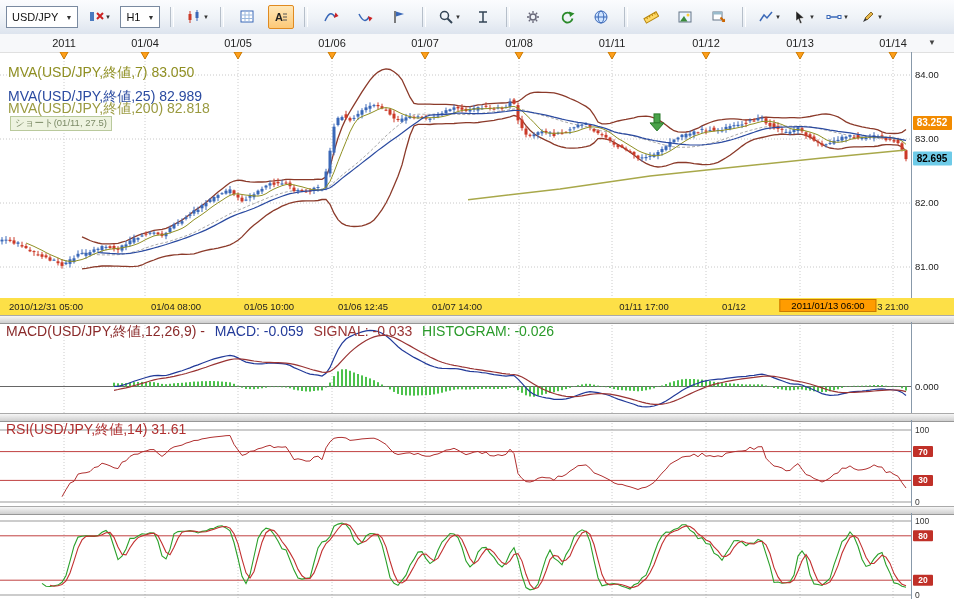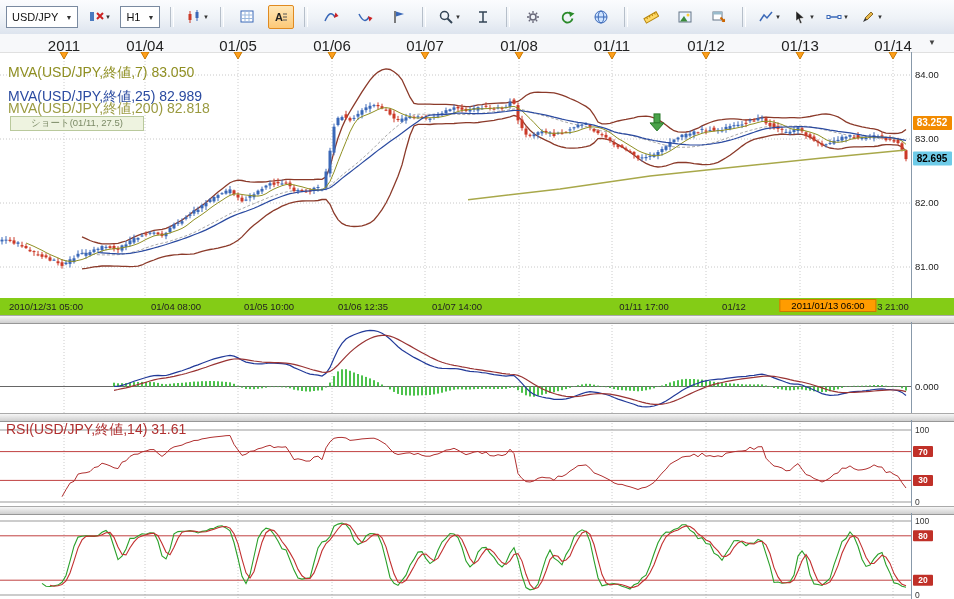--- a/index.html
+++ b/index.html
@@ -14,40 +14,40 @@
         padding:0 5px;font-size:11px;color:#111;gap:7px;cursor:default;}
   .tsel .car{font-size:7px;color:#333;}
   .tbtn{width:26px;height:24px;display:flex;align-items:center;justify-content:center;gap:1px;
         border:1px solid transparent;border-radius:2px;background:transparent;padding:0;}
   .tbtn.sel{background:linear-gradient(180deg,#ffe7b8,#fcc978);border:1px solid #e08a20;}
   .tbtn .car{font-size:6px;color:#333;}
   .sep{width:2px;height:20px;border-left:1px solid #b6bfca;border-right:1px solid #fff;margin:0 2px;}
 
   
   #date-axis{top:34px;height:18px;background:#f7f8fa;border-bottom:1px solid #e0e0e0;}
-  .d-lbl{position:absolute;top:3px;transform:translateX(-50%);font-size:15px;color:#222;white-space:nowrap;}
+  .d-lbl{position:absolute;top:3px;transform:translateX(-50%);font-size:11px;color:#222;white-space:nowrap;}
   #axis-dd{position:absolute;top:4px;left:928px;font-size:8px;color:#444;}
-  #time-axis{top:298px;height:17px;background:#84cc16;}
+  #time-axis{top:298px;height:17px;background:#fde047;}
   .t-lbl{position:absolute;top:3px;transform:translateX(-50%);font-size:9.5px;color:#222;white-space:nowrap;}
   .t-hl{position:absolute;top:1px;transform:translateX(-50%);background:#ff9c00;border:1px solid #c87a00;
         color:#000;padding:0 11px;font-size:9.5px;white-space:nowrap;}
 
   
   #main-panel{top:52px;height:246px;}
   #macd-panel{top:322px;height:91px;}
   #rsi-panel{top:420px;height:86px;}
   #stoch-panel{top:513px;height:86px;}
   .splitter{height:7px;background:linear-gradient(180deg,#f6f6f6,#cfcfcf);
             border-top:1px solid #aaa;border-bottom:1px solid #979797;}
   #split1{top:315px;} #split2{top:413px;} #split3{top:506px;}
   svg{display:block;}
 
   .lg{position:absolute;left:8px;font-size:14px;white-space:nowrap;z-index:5;}
   .short-badge{position:absolute;left:10px;top:64px;background:#eef3e0;border:1px solid #b9c99c;
-               color:#7b8a66;font-size:9.5px;padding:0 20px;z-index:5;}
+               color:#7b8a66;font-size:9.5px;padding:0 4px;z-index:5;}
   .lg span{margin-right:6px;}
 </style>
 </head>
 <body>
 
 <div id="app">
 
   <div id="toolbar" class="panel">
     <div class="tsel">
       <span>USD/JPY</span>
@@ -727,21 +727,21 @@
     <div class="lg" style="top:12px;color:#8f8f22;">MVA(USD/JPY,終値,7) 83.050</div>
     <div class="lg" style="top:36px;color:#2a4aa0;">MVA(USD/JPY,終値,25) 82.989</div>
     <div class="lg" style="top:48px;color:#9a9a40;">MVA(USD/JPY,終値,200) 82.818</div>
     <div class="short-badge">ショート(01/11, 27.5)</div>
   </div>
 
   <div id="time-axis" class="panel">
       <span class="t-lbl" style="left: 46px;">2010/12/31 05:00</span>
       <span class="t-lbl" style="left: 176px;">01/04 08:00</span>
       <span class="t-lbl" style="left: 269px;">01/05 10:00</span>
-      <span class="t-lbl" style="left: 363px;">01/06 12:35</span>
+      <span class="t-lbl" style="left: 363px;">01/06 12:45</span>
       <span class="t-lbl" style="left: 457px;">01/07 14:00</span>
       <span class="t-lbl" style="left: 550px; margin-top: 24px;">01/10 15:00</span>
       <span class="t-lbl" style="left: 644px;">01/11 17:00</span>
       <span class="t-lbl" style="left: 734px;">01/12</span>
       <span class="t-lbl" style="left: 893px;">3 21:00</span>
       <span class="t-hl" style="left: 828px;">2011/01/13 06:00</span>
     </div>
 
   <div id="split1" class="panel splitter"></div>
 
@@ -964,20 +964,26 @@
             <rect x="897" y="64.5" width="2" height="0.5" fill="#4cc24c"></rect>
             <rect x="901" y="64.5" width="2" height="1.8" fill="#4cc24c"></rect>
             <rect x="905" y="64.5" width="2" height="4.0" fill="#4cc24c"></rect>
           </g>
           <polyline points="114,64.4 118,64.3 122,63.3 126,62.3 130,60.8 134,59.3 138,58.0 142,56.7 146,55.5 150,54.4 154,53.6 158,53.4 162,53.7 166,53.5 170,52.4 174,51.1 178,49.9 182,48.8 186,47.3 190,45.9 194,44.1 198,42.9 202,41.2 206,39.8 210,38.3 214,36.9 218,35.8 222,34.9 226,34.0 230,33.4 234,34.2 238,35.9 242,38.3 246,40.1 250,40.9 254,41.7 258,41.8 262,41.8 266,41.5 270,41.0 274,41.2 278,41.3 282,41.7 286,42.1 290,43.4 294,45.6 298,47.3 302,49.0 306,50.7 310,52.1 314,52.7 318,53.1 322,54.0 326,51.3 330,45.4 334,36.3 338,27.8 342,21.4 346,17.0 350,14.6 354,12.8 358,11.2 362,9.9 366,8.9 370,8.4 374,8.6 378,9.5 382,11.3 386,13.7 390,17.0 394,20.9 398,24.7 402,27.9 406,30.6 410,32.9 414,35.4 418,37.4 422,39.5 426,41.6 430,43.4 434,44.8 438,45.9 442,46.4 446,46.5 450,46.6 454,46.5 458,46.9 462,47.6 466,48.6 470,49.3 474,49.7 478,50.0 482,50.7 486,51.0 490,51.8 494,52.6 498,53.1 502,53.7 506,54.1 510,53.6 514,53.6 518,57.1 522,61.3 526,65.9 530,69.7 534,72.4 538,74.0 542,75.0 546,75.8 550,76.4 554,77.4 558,77.4 562,77.4 566,76.9 570,75.9 574,74.6 578,73.0 582,71.6 586,70.3 590,69.7 594,70.2 598,70.7 602,71.5 606,72.5 610,73.7 614,75.5 618,77.1 622,78.4 626,79.7 630,81.0 634,82.3 638,83.8 642,84.6 646,84.9 650,84.7 654,84.0 658,82.8 662,81.1 666,79.0 670,76.4 674,73.8 678,71.2 682,68.5 686,66.2 690,64.4 694,62.5 698,61.3 702,59.6 706,58.8 710,58.0 714,57.6 718,57.2 722,57.1 726,56.4 730,55.8 734,55.3 738,54.8 742,54.6 746,54.4 750,53.6 754,53.3 758,52.6 762,52.1 766,53.0 770,54.3 774,55.9 778,57.4 782,58.8 786,60.3 790,61.6 794,62.1 798,62.2 802,63.0 806,64.7 810,66.2 814,68.0 818,69.7 822,71.6 826,72.7 830,73.3 834,73.2 838,72.9 842,71.9 846,71.1 850,70.0 854,69.6 858,69.3 862,69.1 866,68.7 870,68.2 874,67.5 878,67.1 882,66.8 886,67.3 890,67.5 894,68.0 898,68.6 902,70.4 906,73.5 " fill="none" stroke="#223a99" stroke-width="1.2"></polyline>
           <polyline points="114,68.3 118,67.5 122,66.6 126,65.8 130,64.8 134,63.7 138,62.5 142,61.4 146,60.2 150,59.0 154,57.9 158,57.0 162,56.4 166,55.8 170,55.1 174,54.3 178,53.4 182,52.5 186,51.5 190,50.3 194,49.1 198,47.9 202,46.5 206,45.2 210,43.8 214,42.4 218,41.1 222,39.9 226,38.7 230,37.7 234,37.0 238,36.8 242,37.1 246,37.7 250,38.3 254,39.0 258,39.5 262,40.0 266,40.3 270,40.4 274,40.6 278,40.7 282,40.9 286,41.2 290,41.6 294,42.4 298,43.4 302,44.5 306,45.7 310,47.0 314,48.2 318,49.1 322,50.1 326,50.4 330,49.4 334,46.8 338,43.0 342,38.6 346,34.3 350,30.4 354,26.9 358,23.7 362,21.0 366,18.5 370,16.5 374,14.9 378,13.8 382,13.3 386,13.4 390,14.1 394,15.5 398,17.4 402,19.5 406,21.7 410,23.9 414,26.2 418,28.5 422,30.7 426,32.8 430,35.0 434,36.9 438,38.7 442,40.3 446,41.5 450,42.5 454,43.3 458,44.0 462,44.8 466,45.5 470,46.3 474,47.0 478,47.6 482,48.2 486,48.8 490,49.4 494,50.0 498,50.6 502,51.3 506,51.8 510,52.2 514,52.5 518,53.4 522,55.0 526,57.2 530,59.7 534,62.2 538,64.6 542,66.7 546,68.5 550,70.1 554,71.5 558,72.7 562,73.6 566,74.3 570,74.6 574,74.6 578,74.3 582,73.8 586,73.1 590,72.4 594,72.0 598,71.7 602,71.7 606,71.8 610,72.2 614,72.9 618,73.7 622,74.7 626,75.7 630,76.7 634,77.8 638,79.0 642,80.1 646,81.1 650,81.8 654,82.3 658,82.4 662,82.1 666,81.5 670,80.5 674,79.1 678,77.5 682,75.7 686,73.8 690,71.9 694,70.0 698,68.3 702,66.6 706,65.0 710,63.6 714,62.4 718,61.4 722,60.5 726,59.7 730,58.9 734,58.2 738,57.5 742,56.9 746,56.4 750,55.9 754,55.4 758,54.8 762,54.3 766,54.0 770,54.1 774,54.4 778,55.0 782,55.8 786,56.7 790,57.7 794,58.6 798,59.3 802,60.0 806,61.0 810,62.0 814,63.2 818,64.5 822,65.9 826,67.3 830,68.5 834,69.4 838,70.1 842,70.5 846,70.6 850,70.5 854,70.3 858,70.1 862,69.9 866,69.7 870,69.4 874,69.0 878,68.6 882,68.3 886,68.1 890,68.0 894,68.0 898,68.1 902,68.6 906,69.6 " fill="none" stroke="#993333" stroke-width="1.2"></polyline>
         </g>
         <line x1="911.5" x2="911.5" y1="0" y2="91" stroke="#8899aa"></line>
         <text x="915" y="67.5" font-size="9.5" fill="#222">0.000</text>
       </svg>
+    <div class="lg" style="top:1px;left:6px;">
+      <span style="color:#8a2a2a;">MACD(USD/JPY,終値,12,26,9) -</span>
+      <span style="color:#223a99;">MACD: -0.059</span>
+      <span style="color:#993333;">SIGNAL: -0.033</span>
+      <span style="color:#2a9a2a;">HISTOGRAM: -0.026</span>
+    </div>
   </div>
 
   <div id="split2" class="panel splitter"></div>
 
   <div id="rsi-panel" class="panel">
     <svg id="svg-rsi" width="954" height="86">
         <defs>
           <clipPath id="r-clip">
             <rect width="912" height="86"></rect>
           </clipPath>

